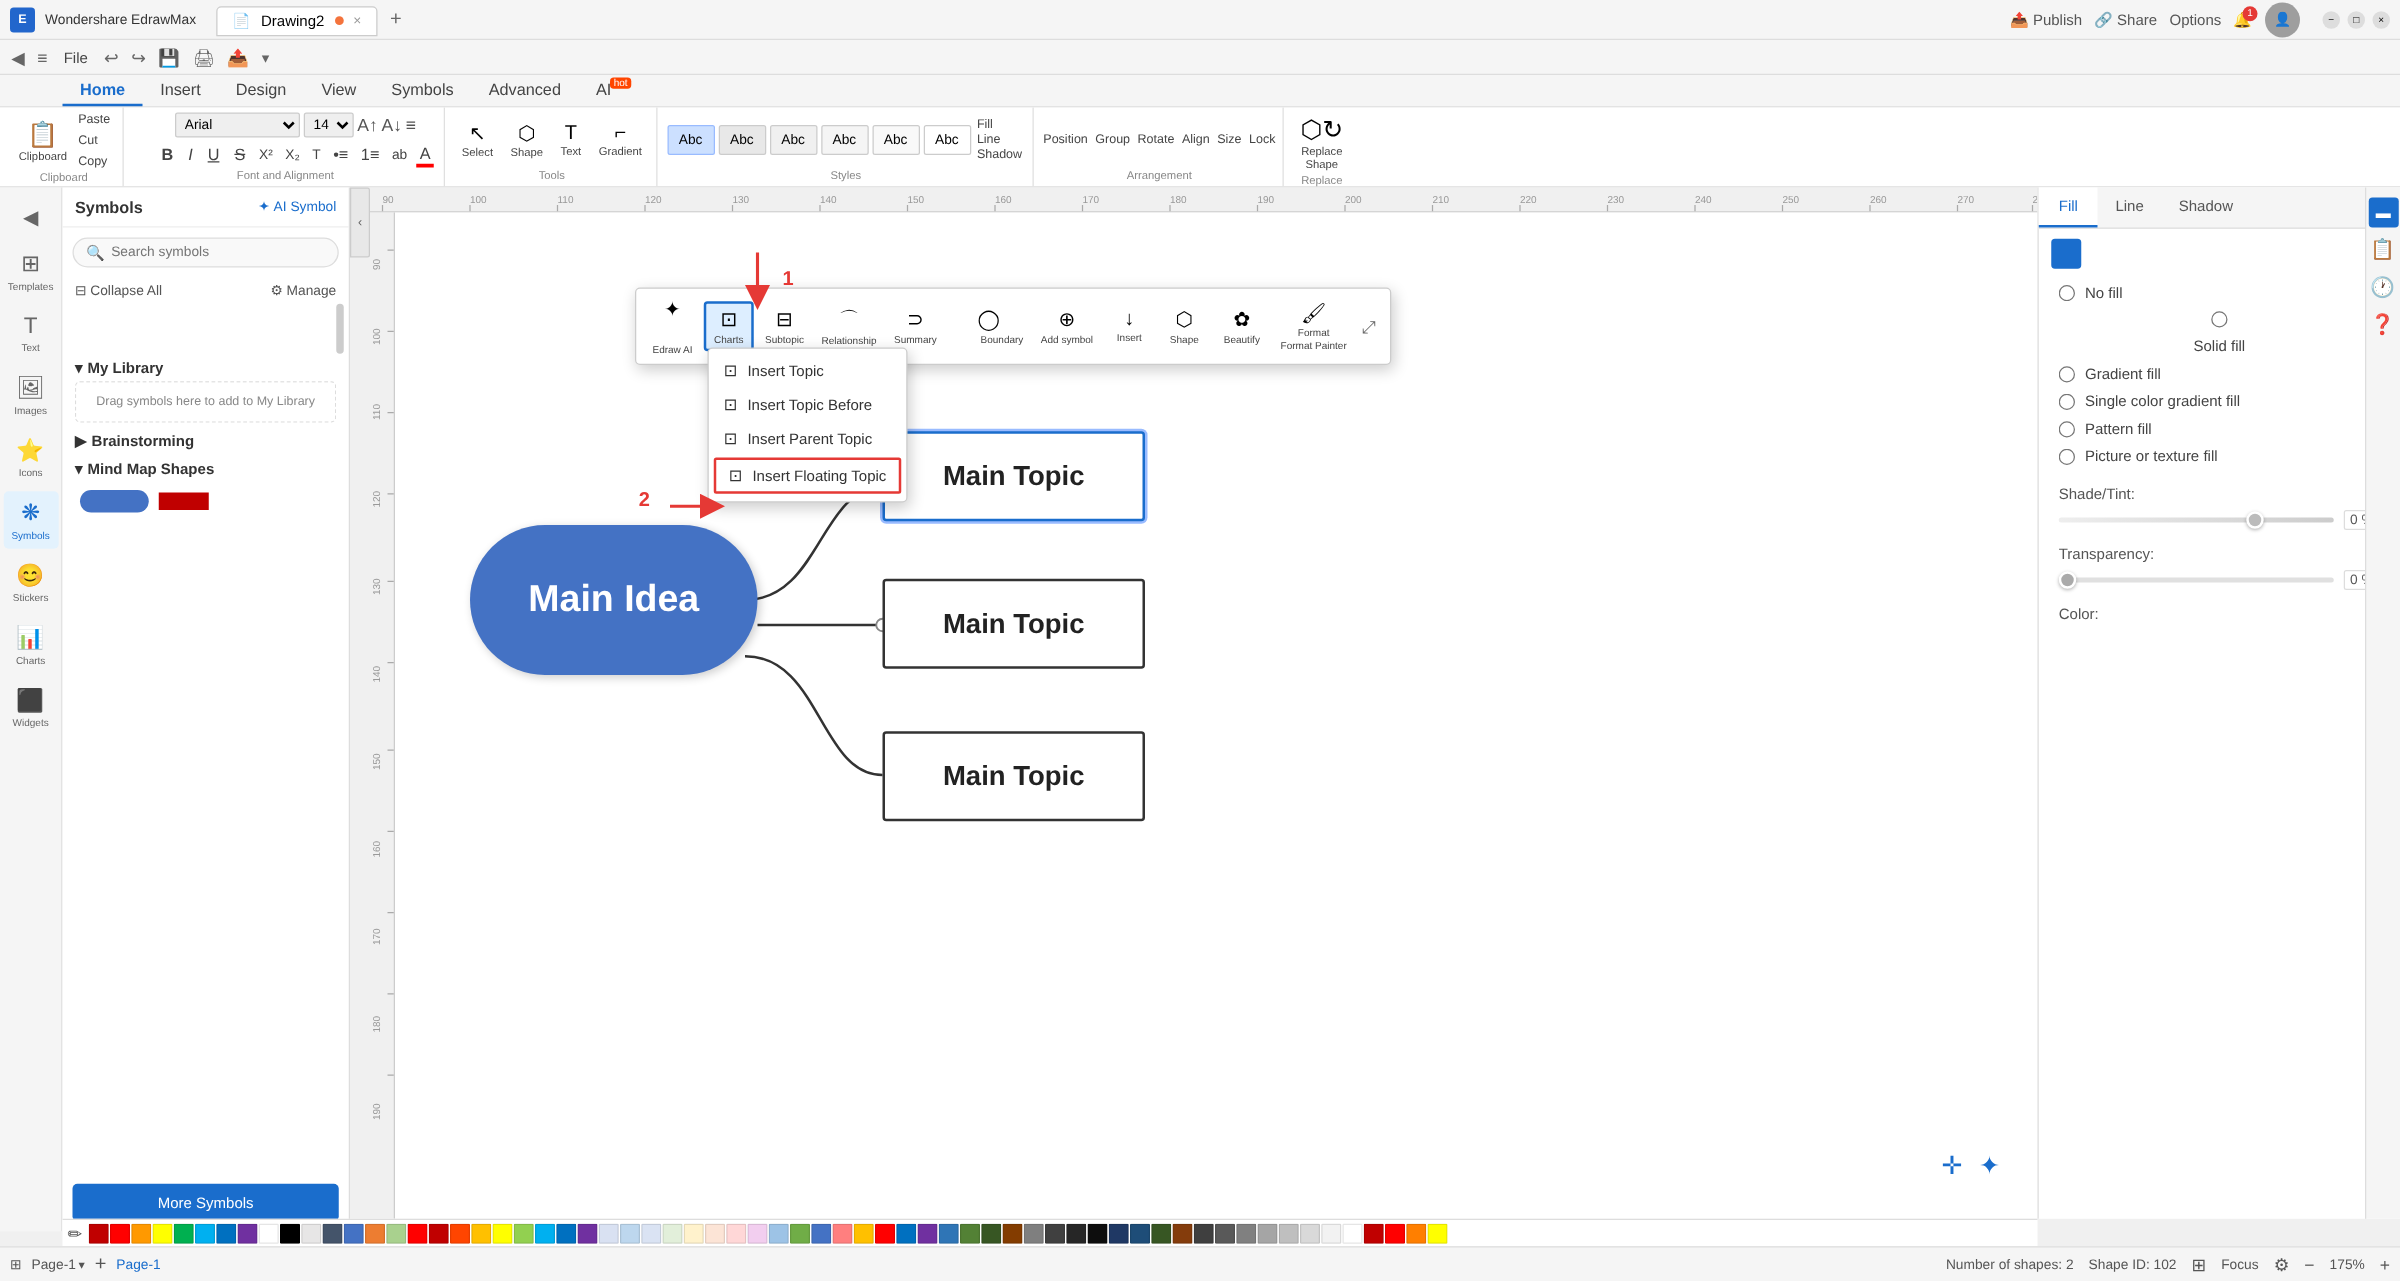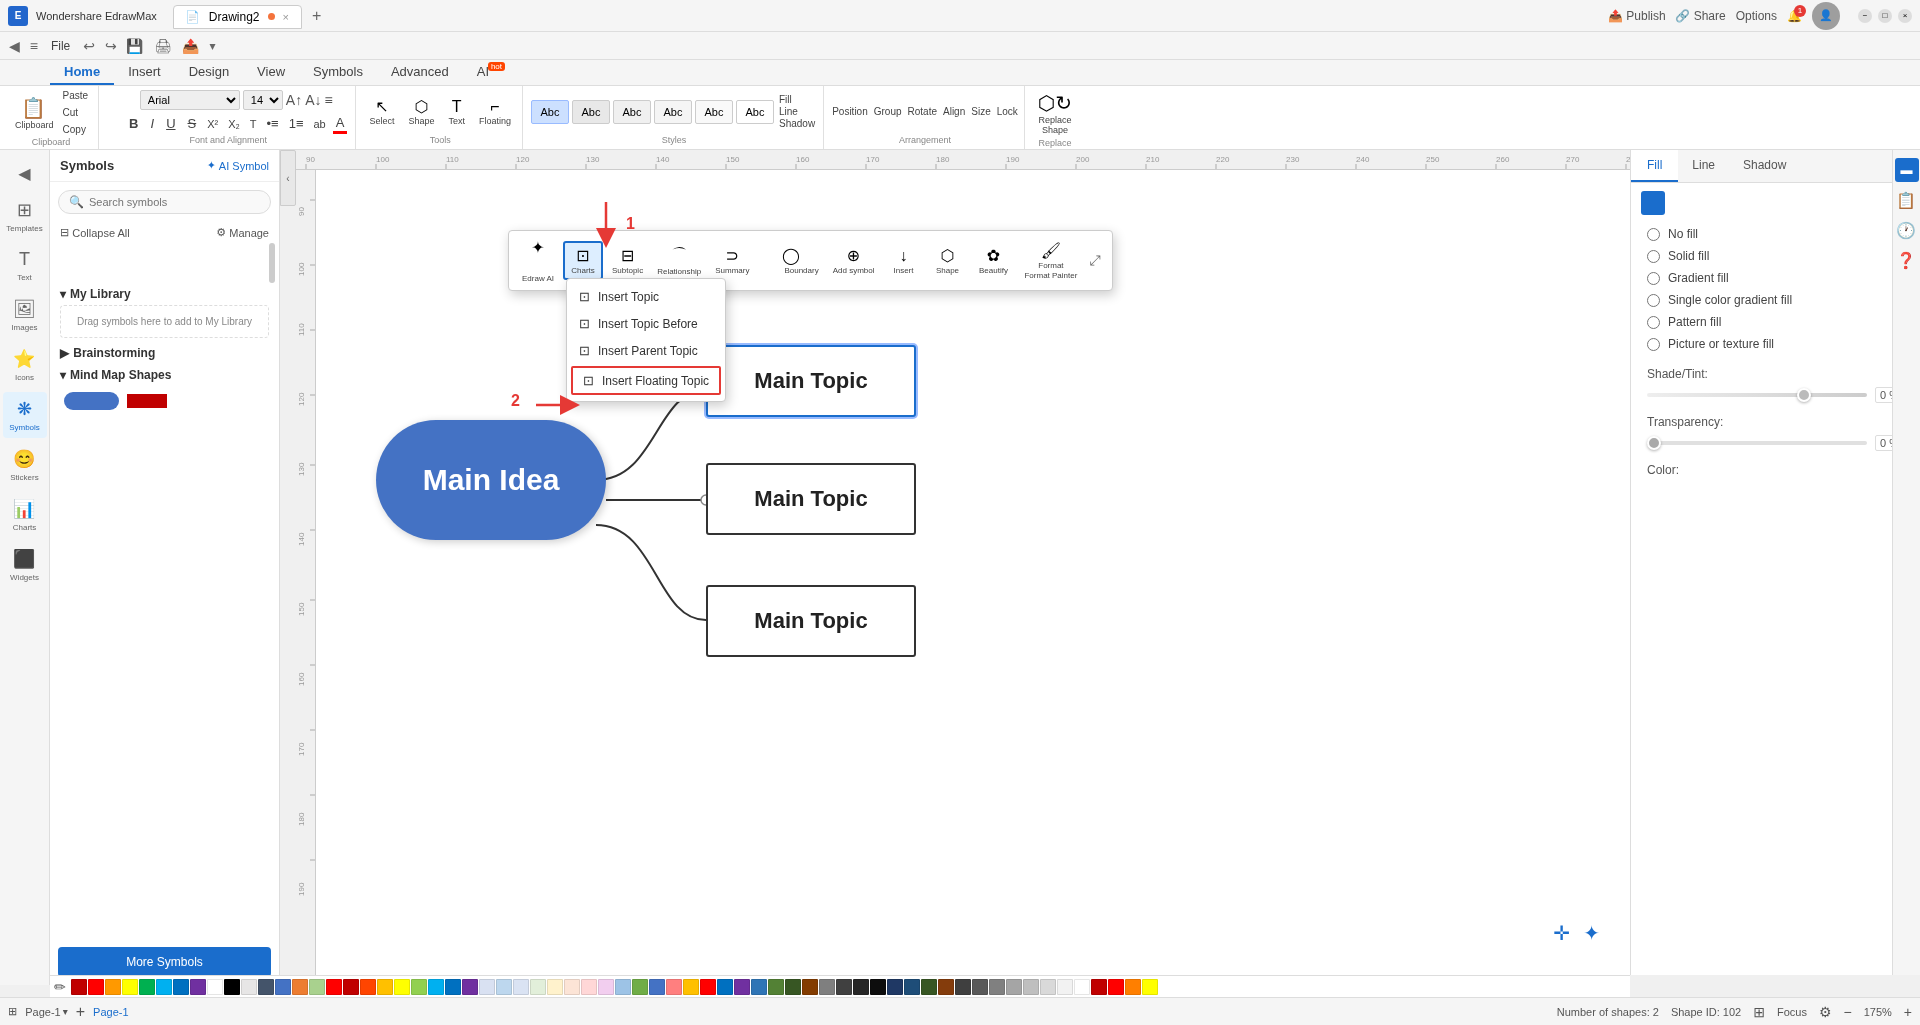--- a/index.html
+++ b/index.html
@@ -298,21 +298,21 @@
       <div style="display:flex;flex-direction:column;align-items:center;cursor:pointer;padding:3px 5px;border-radius:3px;">
         <span style="font-size:16px;">⬡</span>
         <span style="font-size:9px;color:#444;">Shape</span>
       </div>
       <div style="display:flex;flex-direction:column;align-items:center;cursor:pointer;padding:3px 5px;border-radius:3px;">
         <span style="font-size:16px;">T</span>
         <span style="font-size:9px;color:#444;">Text</span>
       </div>
       <div style="display:flex;flex-direction:column;align-items:center;cursor:pointer;padding:3px 5px;border-radius:3px;">
         <span style="font-size:16px;">⌐</span>
-        <span style="font-size:9px;color:#444;">Floating</span>
+        <span style="font-size:9px;color:#444;">Gradient</span>
       </div>
     </div>
     <div style="font-size:9px;color:#888;text-align:center;padding-bottom:2px;">Tools</div>
   </div>
 
   <div style="display:flex;flex-direction:column;border-right:1px solid #e0e0e0;padding:2px 6px;min-width:220px;">
     <div style="display:flex;gap:3px;flex:1;align-items:center;">
       <div style="width:38px;height:24px;background:#cce0ff;border:1px solid #99bbff;border-radius:2px;display:flex;align-items:center;justify-content:center;font-size:11px;cursor:pointer;">Abc</div>
       <div style="width:38px;height:24px;background:#e8e8e8;border:1px solid #ccc;border-radius:2px;display:flex;align-items:center;justify-content:center;font-size:11px;cursor:pointer;">Abc</div>
       <div style="width:38px;height:24px;background:#f0f0f0;border:1px solid #ccc;border-radius:2px;display:flex;align-items:center;justify-content:center;font-size:11px;cursor:pointer;">Abc</div>
@@ -651,21 +651,21 @@
 
   <div style="display:flex;align-items:center;padding:8px 10px;">
     <div style="width:24px;height:24px;background:#1a6dcc;border-radius:3px;margin-right:4px;"></div>
   </div>
 
   <div style="padding:4px 16px;display:flex;flex-direction:column;gap:8px;">
     <div style="display:flex;align-items:center;gap:8px;font-size:12px;color:#444;cursor:pointer;">
       <input type="radio" name="fill" style="margin: 0px;">
       <span>No fill</span>
     </div>
-    <div style="display:flex;align-items:center;gap:8px;font-size:12px;color:#444;cursor:pointer;">
+    <div style="display:flex;align-items:center;gap:8px;font-size:12px;color:#444;cursor:pointer;flex-direction:column;">
       <input type="radio" name="fill" style="margin: 0px;">
       <span>Solid fill</span>
     </div>
     <div style="display:flex;align-items:center;gap:8px;font-size:12px;color:#444;cursor:pointer;">
       <input type="radio" name="fill" style="margin: 0px;">
       <span>Gradient fill</span>
     </div>
     <div style="display:flex;align-items:center;gap:8px;font-size:12px;color:#444;cursor:pointer;">
       <input type="radio" name="fill" style="margin: 0px;">
       <span>Single color gradient fill</span>

